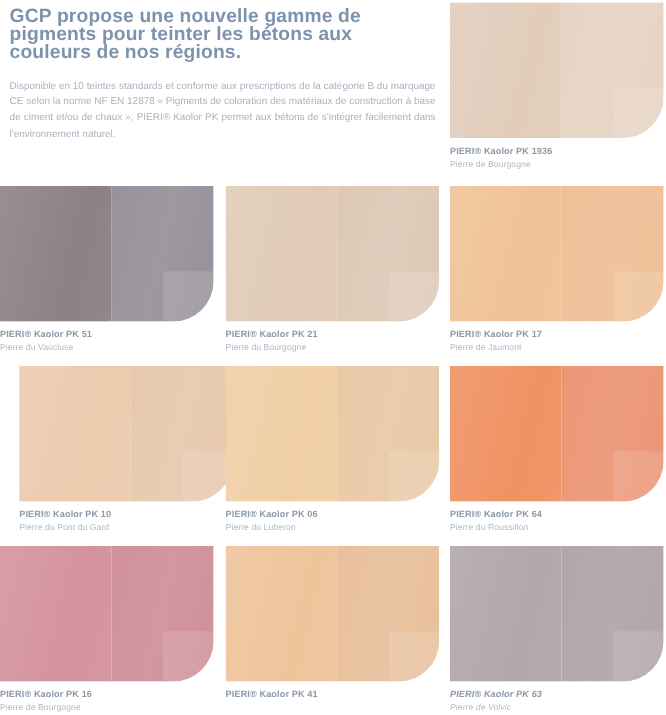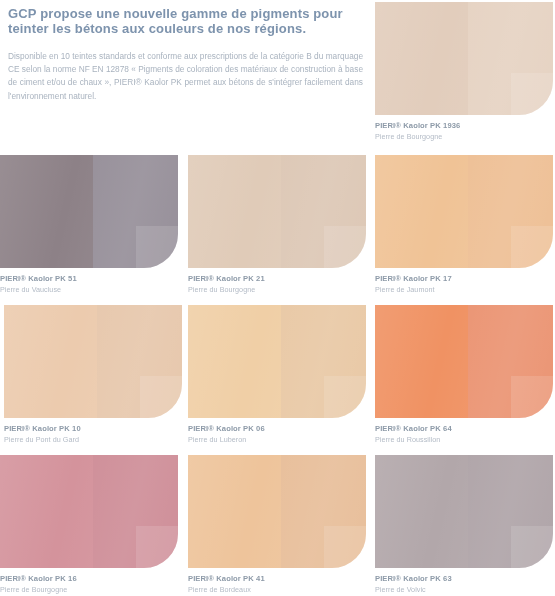--- a/index.html
+++ b/index.html
@@ -18,21 +18,21 @@
   }
 
   
   .intro {
     position: absolute;
     left: 8px;
     top: 6px;
     width: 355px;
   }
   .intro-heading {
-    font-size: 13px;
+    font-size: 16px;
     line-height: 15px;
     font-weight: bold;
     color: #7d93ad;
     letter-spacing: 0.15px;
     margin: 0 0 14px 0;
     filter: blur(0.35px);
   }
   .intro-body {
     font-size: 8.3px;
     line-height: 13.2px;
@@ -161,21 +161,21 @@
           <div class="tone-a" style="background: rgb(240, 195, 150);"></div>
           <div class="tone-b" style="background: rgb(238, 192, 150);"></div>
           <div class="sheen"></div>
           <div class="corner-shade"></div>
         </div>
         <div class="caption">
           <div class="chip-code">PIERI® Kaolor PK 17</div>
           <div class="chip-name">Pierre de Jaumont</div>
         </div>
       </div>
-      <div class="cell" style="left: 4px; top: 305px;">
+      <div class="cell" style="left: 16px; top: 305px;">
         <div class="chip">
           <div class="tone-a" style="background: rgb(236, 203, 174);"></div>
           <div class="tone-b" style="background: rgb(231, 200, 173);"></div>
           <div class="sheen"></div>
           <div class="corner-shade"></div>
         </div>
         <div class="caption">
           <div class="chip-code">PIERI® Kaolor PK 10</div>
           <div class="chip-name">Pierre du Pont du Gard</div>
         </div>
@@ -218,24 +218,23 @@
       </div>
       <div class="cell" style="left: 188px; top: 455px;">
         <div class="chip">
           <div class="tone-a" style="background: rgb(238, 196, 155);"></div>
           <div class="tone-b" style="background: rgb(232, 191, 155);"></div>
           <div class="sheen"></div>
           <div class="corner-shade"></div>
         </div>
         <div class="caption">
           <div class="chip-code">PIERI® Kaolor PK 41</div>
-          <div class="chip-name">Pierre de Bordeaux</div>
-        </div>
-      </div>
-      <div class="cell" style="left: 375px; top: 455px;">
+        </div>
+      </div>
+      <div class="cell" style="left: 375px; top: 455px; font-style: italic;">
         <div class="chip">
           <div class="tone-a" style="background: rgb(178, 167, 170);"></div>
           <div class="tone-b" style="background: rgb(176, 165, 169);"></div>
           <div class="sheen"></div>
           <div class="corner-shade"></div>
         </div>
         <div class="caption">
           <div class="chip-code">PIERI® Kaolor PK 63</div>
           <div class="chip-name">Pierre de Volvic</div>
         </div>

